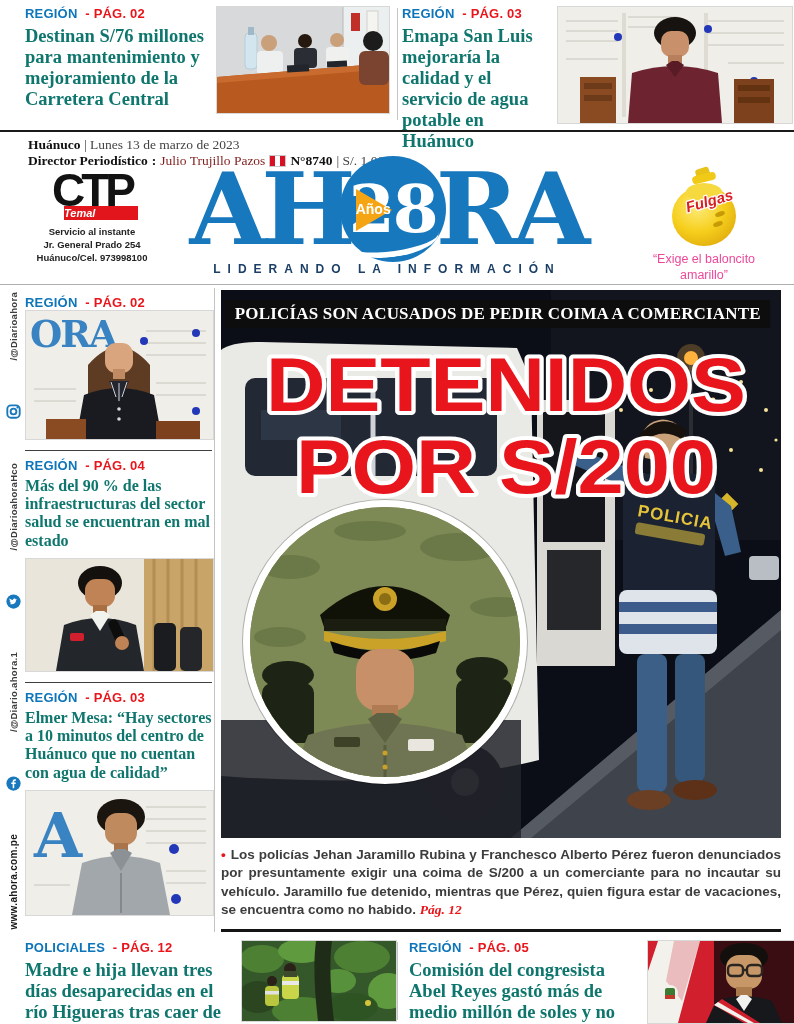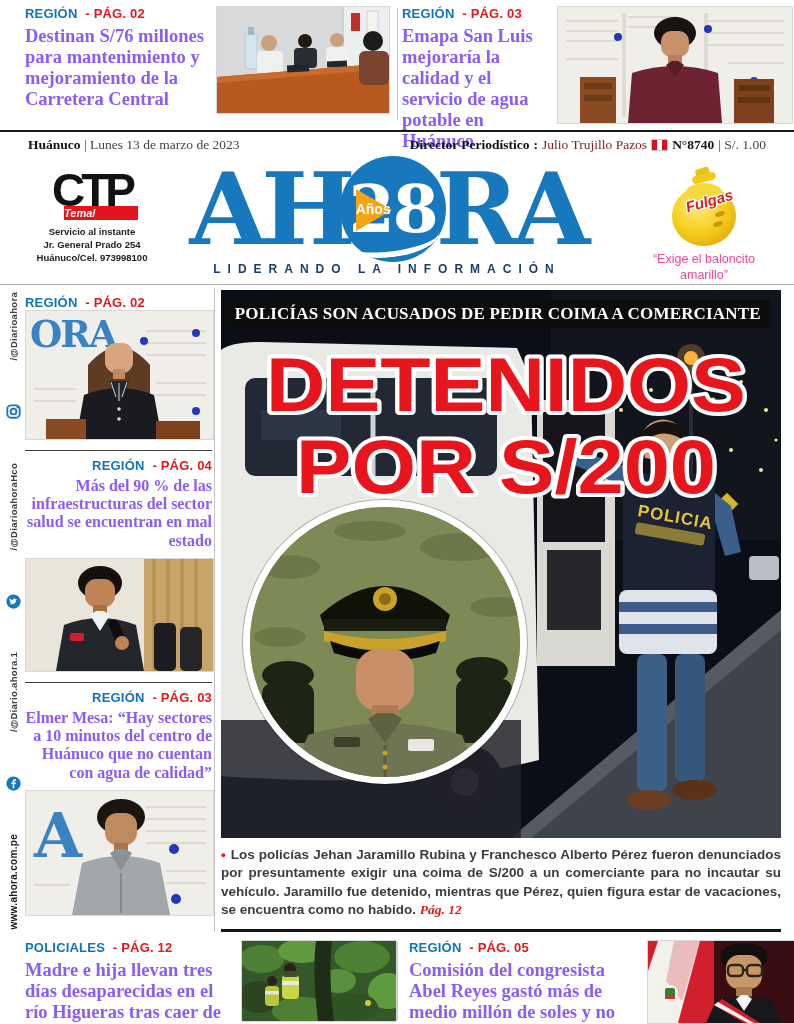--- a/index.html
+++ b/index.html
@@ -3,40 +3,40 @@
 <meta charset="utf-8">
 <style>
   html,body{margin:0;padding:0;background:#fff;}
   .page{position:relative;width:794px;height:1024px;background:#fff;overflow:hidden;
         font-family:"Liberation Sans",sans-serif;color:#1f1f1f;}
 
   
   .kicker{font-size:13px;font-weight:700;letter-spacing:.2px;white-space:nowrap;}
   .kicker .sec{color:#0d76bb;}
   .kicker .pg{color:#e9151b;margin-left:4px;}
-  .headline{font-family:"Liberation Serif",serif;font-weight:700;color:#8b5cf6;line-height:1.14;}
+  .headline{font-family:"Liberation Serif",serif;font-weight:700;color:#0f766e;line-height:1.14;}
   .vdiv{position:absolute;width:1px;background:#c4c4c4;}
   .hr{position:absolute;left:0;width:794px;}
   svg{display:block;}
 
   
   .top-teasers{position:absolute;left:25px;top:6px;width:762px;display:flex;}
   .teaser{display:flex;gap:9px;}
   .teaser-1{width:370px;}
   .teaser-2{width:392px;padding-left:12px;}
   .teaser .txt .headline{font-size:18.5px;margin-top:5px;}
   .t1-txt{width:182px;}
   .t2-txt{width:146px;}
   .t-photo{border:1px solid #d8d8d8;}
   #div-top{left:397px;top:8px;height:112px;}
   #hr-top{top:130px;height:2px;background:#1a1a1a;}
 
   
   .masthead-bar{position:absolute;left:28px;top:137px;width:738px;display:flex;
-    justify-content:space-between;font-family:"Liberation Serif",serif;font-size:13.5px;color:#444;}
+    justify-content:space-between;font-family:"Liberation Serif",serif;font-size:13.5px;color:#444;flex-direction:column;}
   .masthead-bar b{color:#111;}
   .m-right{display:flex;align-items:center;gap:4px;}
   .m-name{color:#7f1d1d;}
   .flag{display:inline-block;width:15px;height:10px;
     background:linear-gradient(90deg,#d91023 0 33%,#fff 33% 66%,#d91023 66% 100%);
     border:1px solid #c9c9c9;}
 
   
   .ctp{position:absolute;left:28px;top:172px;width:128px;text-align:center;}
   .ctp-name{font-size:46px;font-weight:900;letter-spacing:-4px;line-height:.82;color:#121212;}
@@ -67,21 +67,21 @@
   
   .social-rail{position:absolute;left:2px;top:292px;width:22px;height:638px;
     display:flex;flex-direction:column;align-items:center;justify-content:space-between;}
   .rail-text{writing-mode:vertical-rl;transform:rotate(180deg);font-size:9.5px;font-weight:700;
     color:#3c3c3c;letter-spacing:.3px;}
   .rail-site{font-weight:800;color:#1a1a1a;font-size:10px;}
 
   
   .left-col{position:absolute;left:25px;top:288px;width:187px;}
   .lstory{padding:7px 0 10px;}
-  .lstory + .lstory{border-top:1px solid #3f3f3f;text-align:right;}
+  .lstory + .lstory{border-top:1px solid #3f3f3f;}
   .lstory .headline{font-size:16px;margin:4px 0 8px;}
   .lstory svg{width:100%;border:1px solid #d8d8d8;}
   #div-main{left:214px;top:288px;height:644px;}
 
   
   .main-story{position:absolute;left:221px;top:290px;width:560px;}
   .main-photo{position:relative;width:560px;height:548px;background:#0b0e16;overflow:hidden;}
   .main-kicker{position:absolute;left:4px;top:10px;background:#0d0d0d;color:#fff;
     font-family:"Liberation Serif",serif;font-weight:700;font-size:17.5px;padding:3px 10px 4px;
     letter-spacing:.2px;transform:scaleX(.97);transform-origin:left;white-space:nowrap;}

